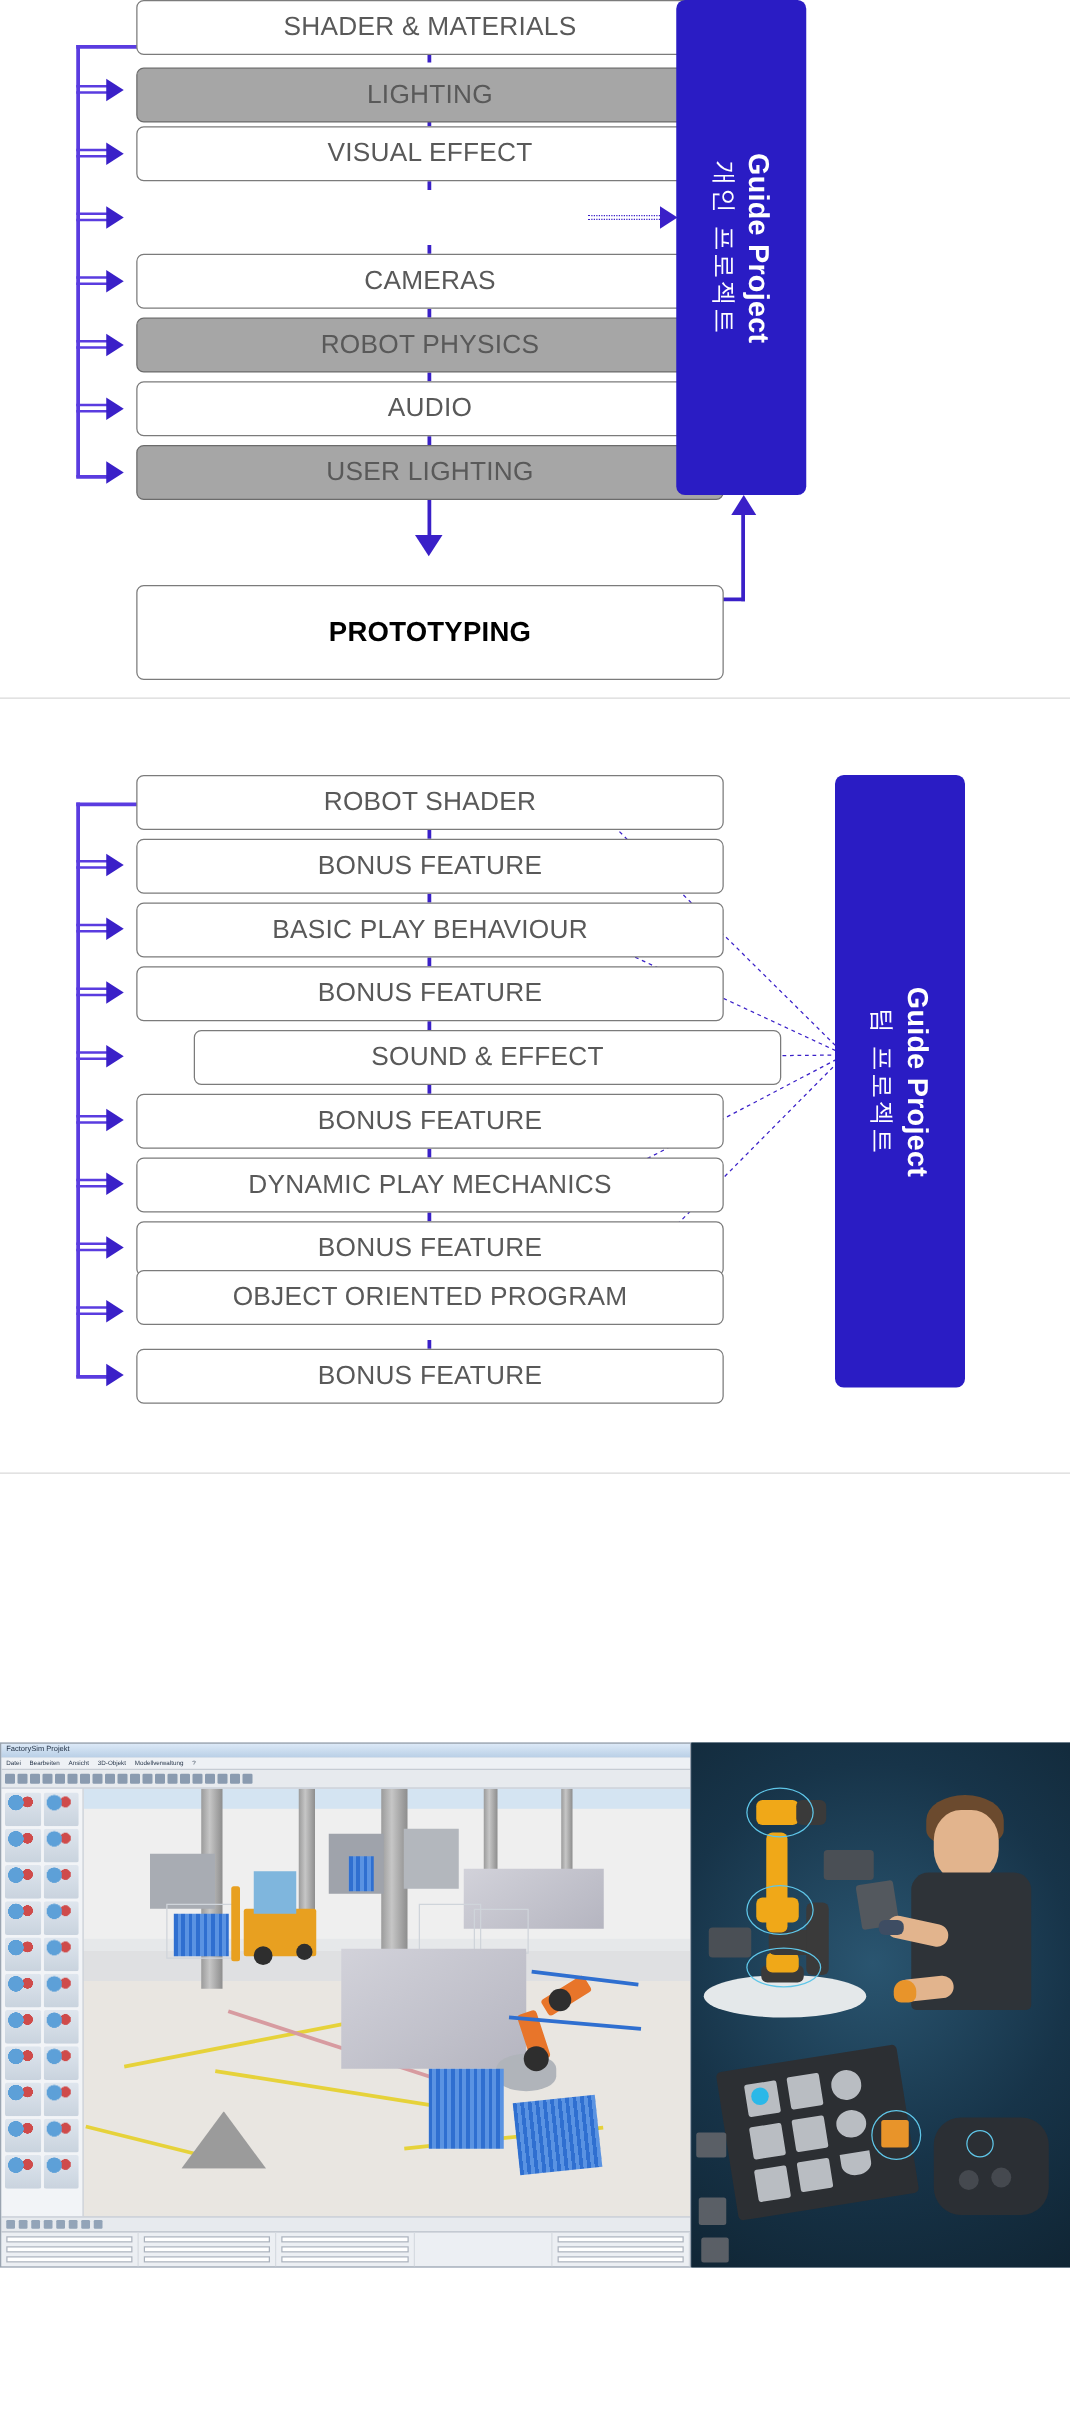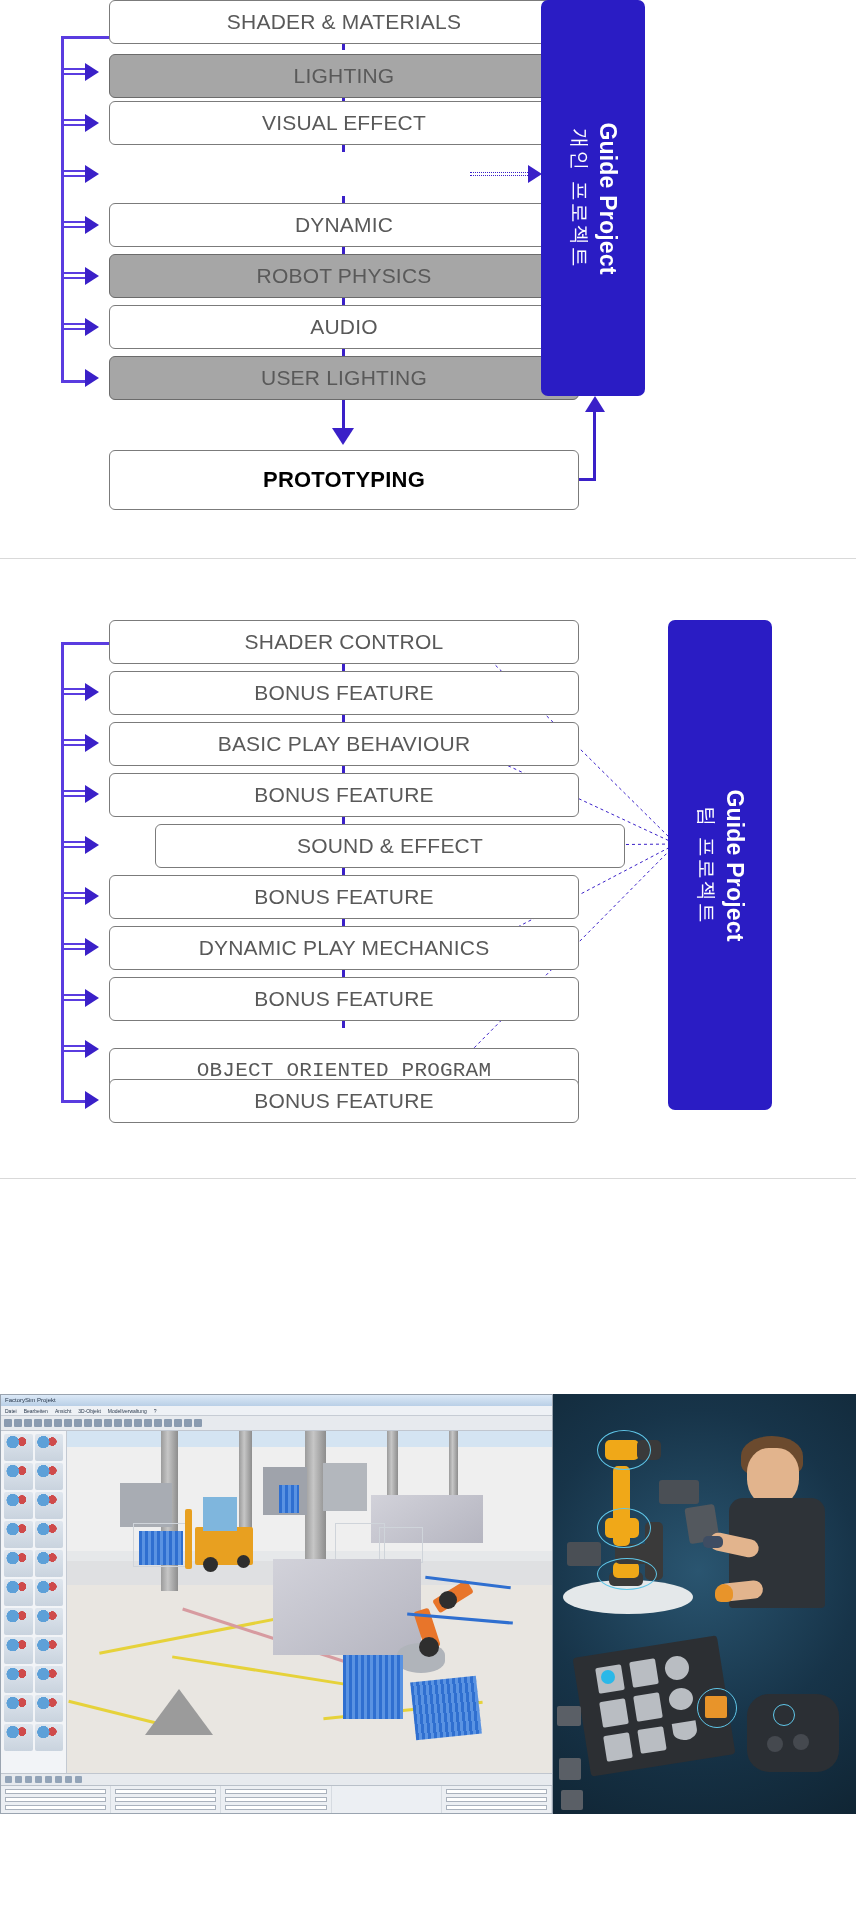--- a/index.html
+++ b/index.html
@@ -251,21 +251,21 @@
 
   <div class="rail-double" style="left:61px;top:170px;width:26px;"></div>
   <div class="arrow-right" style="left:85px;top:165px;"></div>
   <div class="spine" style="top:196px;height:7px;"></div>
   <div class="dotted-line" style="left:470px;top:172px;width:60px;"></div>
   <div class="arrow-right" style="left:528px;top:165px;"></div>
 
   <div class="rail-double" style="left:61px;top:221px;width:26px;"></div>
   <div class="arrow-right" style="left:85px;top:216px;"></div>
   <div class="task-box" style="top:203px;">
-    <span>DYNAMIC</span>
+    <span>CAMERAS</span>
   </div>
   <div class="spine" style="top:247px;height:7px;"></div>
   <div class="dotted-line" style="left:470px;top:223px;width:60px;"></div>
   <div class="arrow-right" style="left:528px;top:216px;"></div>
 
   <div class="rail-double" style="left:61px;top:272px;width:26px;"></div>
   <div class="arrow-right" style="left:85px;top:267px;"></div>
   <div class="task-box shaded" style="top:254px;">
     <span>ROBOT PHYSICS</span>
   </div>
@@ -286,21 +286,21 @@
   <div class="arrow-right" style="left:85px;top:369px;"></div>
   <div class="task-box shaded" style="top:356px;">
     <span>USER LIGHTING</span>
   </div>
   <div class="dotted-line" style="left:470px;top:376px;width:60px;"></div>
   <div class="arrow-right" style="left:528px;top:369px;"></div>
 
   <div class="spine" style="top:400px;height:30px;"></div>
   <div class="arrow-down" style="left:332px;top:428px;"></div>
 
-  <div class="task-box bold" style="top:450px;height:60px;font-size:22px;">
+  <div class="task-box bold" style="top:468px;height:76px;font-size:22px;">
     <span>PROTOTYPING</span>
   </div>
 
   <div class="return-path" style="left:579px;top:478px;width:3px;height:0;"></div>
   <div class="return-path" style="left:470px;top:478px;width:126px;height:3px;"></div>
   <div class="return-path" style="left:593px;top:412px;width:3px;height:69px;"></div>
   <div class="arrow-up" style="left:585px;top:396px;"></div>
 
   <div class="guide-panel" style="left:541px;top:0px;width:104px;height:396px;">
     <div class="labels">
@@ -311,21 +311,21 @@
 
   <div class="divider" style="top:558px;"></div>
 </div>
 
 <div class="section" id="section-team" style="position:absolute;left:0;top:600px;">
 
   <div class="rail" style="top:42px;height:460px;"></div>
   <div class="rail-stub" style="left:61px;top:42px;width:50px;"></div>
 
   <div class="task-box" style="top:20px;">
-    <span>SHADER CONTROL</span>
+    <span>ROBOT SHADER</span>
   </div>
   <div class="spine" style="top:64px;height:7px;"></div>
 
   <div class="rail-double" style="left:61px;top:88px;width:26px;"></div>
   <div class="arrow-right" style="left:85px;top:83px;"></div>
   <div class="task-box" style="top:71px;">
     <span>BONUS FEATURE</span>
   </div>
   <div class="spine" style="top:115px;height:7px;"></div>
 
@@ -366,21 +366,21 @@
 
   <div class="rail-double" style="left:61px;top:394px;width:26px;"></div>
   <div class="arrow-right" style="left:85px;top:389px;"></div>
   <div class="task-box" style="top:377px;">
     <span>BONUS FEATURE</span>
   </div>
   <div class="spine" style="top:421px;height:7px;"></div>
 
   <div class="rail-double" style="left:61px;top:445px;width:26px;"></div>
   <div class="arrow-right" style="left:85px;top:440px;"></div>
-  <div class="task-box" style="top:448px;font-family:Liberation Mono, monospace;">
+  <div class="task-box" style="top:416px;">
     <span>OBJECT ORIENTED PROGRAM</span>
   </div>
   <div class="spine" style="top:472px;height:7px;"></div>
 
   <div class="rail-stub" style="left:61px;top:500px;width:26px;"></div>
   <div class="arrow-right" style="left:85px;top:491px;"></div>
   <div class="task-box" style="top:479px;">
     <span>BONUS FEATURE</span>
   </div>
 

